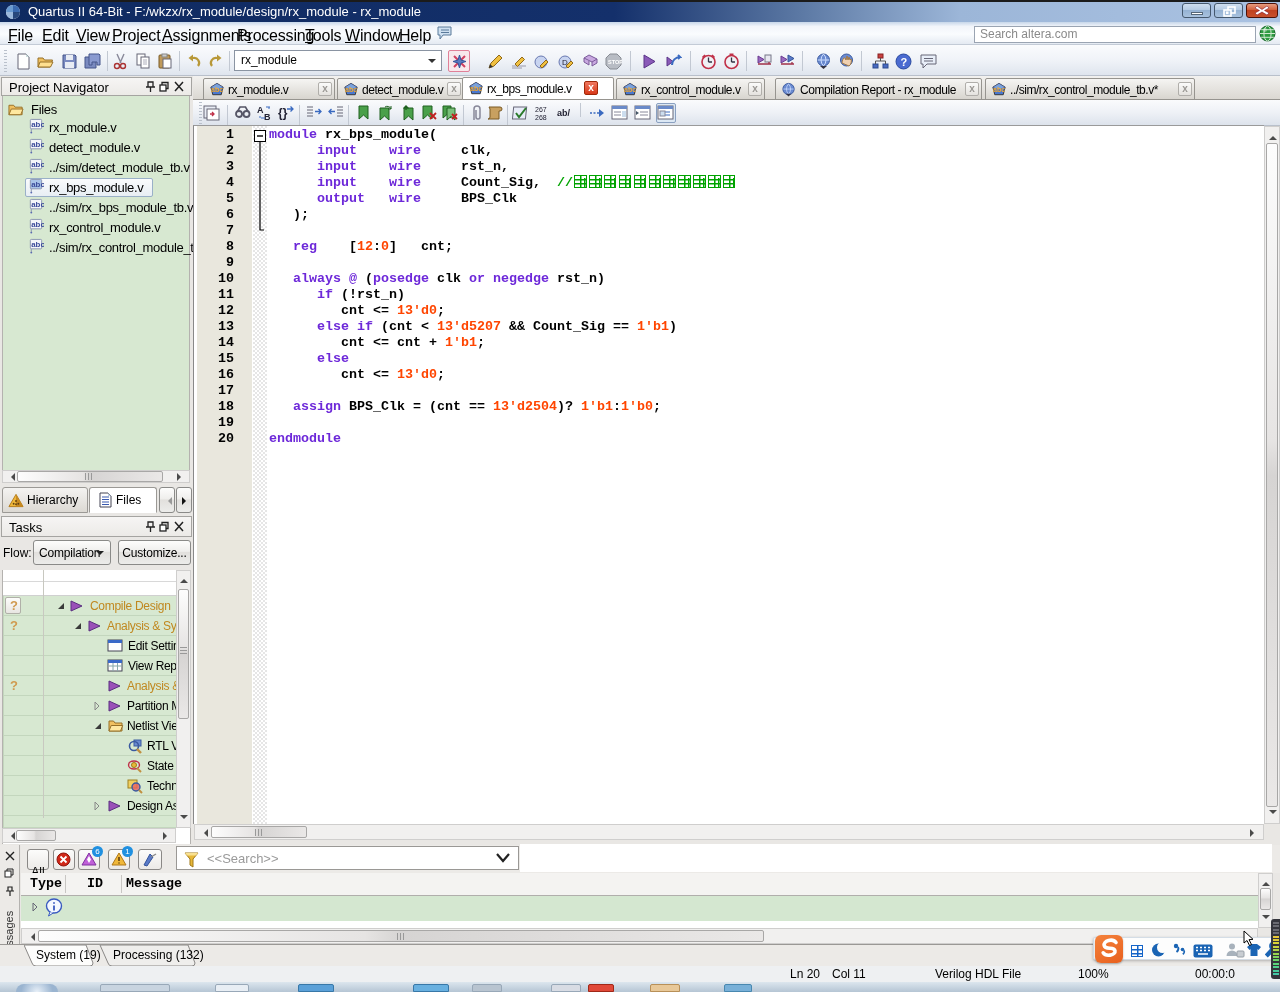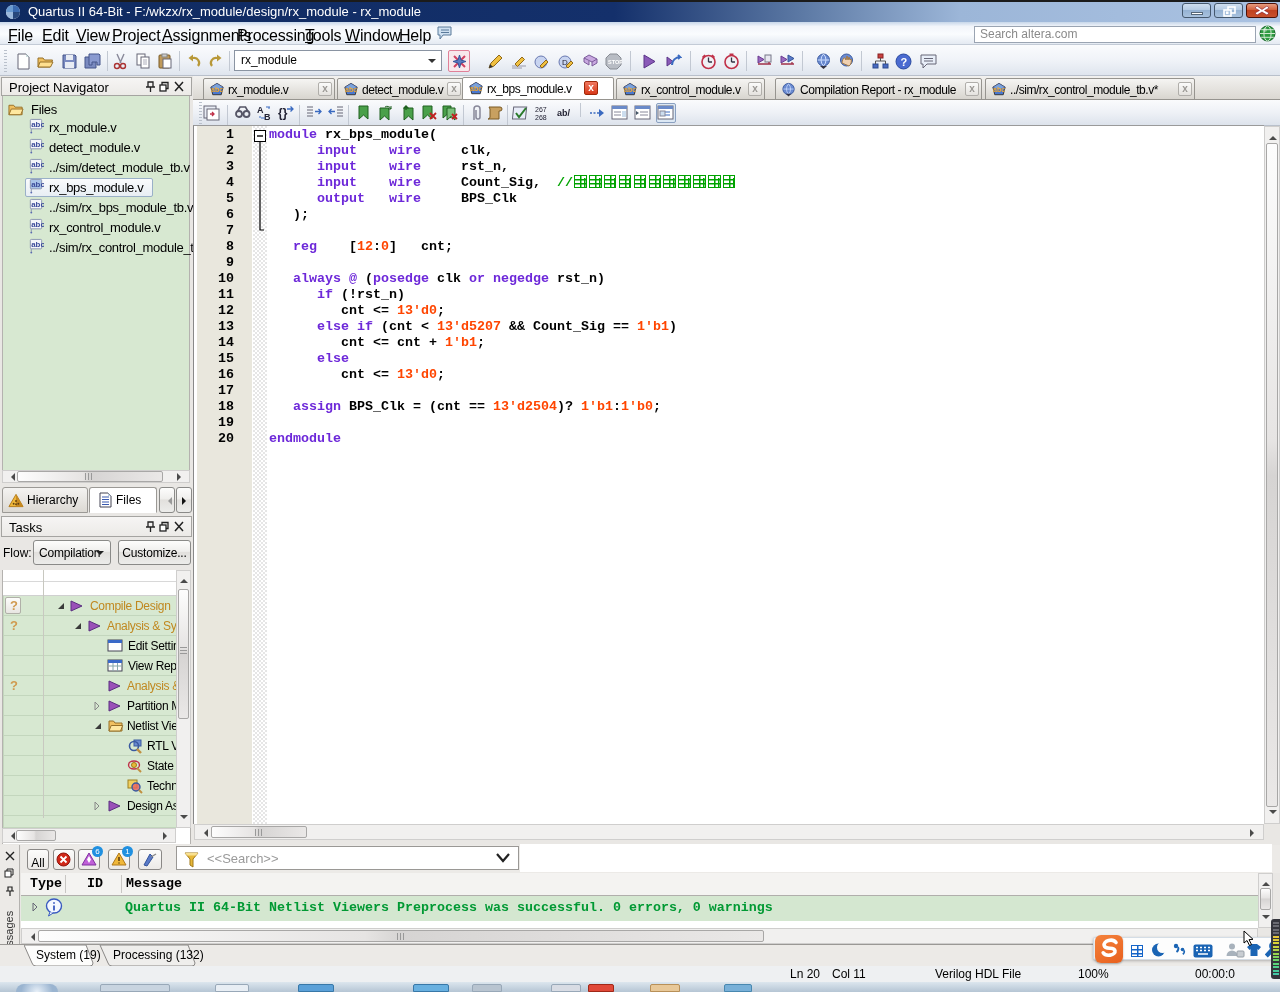--- a/index.html
+++ b/index.html
@@ -692,21 +692,21 @@
       <rect x="1" y="3" width="6" height="6" fill="#fff" stroke="#222"></rect>
       <path d="M3 3 v-2 h6 v6 h-2" stroke="#222" fill="none"></path>
     </svg>
  <svg class="abs" style="left:5px;top:41px" width="10" height="11" viewBox="0 0 10 11">
       <path d="M3 1 h4 v4 h-4 Z M5 5 v5 M1 5 h8" stroke="#222" fill="none" stroke-width="1.2"></path>
     </svg>
 
 </div>
 <div id="msgvtxt" class="abs">Messages</div>
 <div id="msgtools" class="abs">
- <div class="mbtn" style="left:6px;width:22px;text-align:center;font-size:12px;padding-top:6px">All</div>
+ <div class="mbtn" style="left:6px;width:22px;text-align:center;font-size:12px;padding-top:15px">All</div>
  <div class="mbtn" style="left:32px;width:22px">
       <svg style="position:absolute;left:2px;top:2px" width="15" height="15" viewBox="0 0 15 15">
         <circle cx="7.5" cy="7.5" r="6.5" fill="#d02818" stroke="#901008"></circle>
         <path d="M4.5 4.5 l6 6 m0 -6 l-6 6" stroke="#fff" stroke-width="1.8"></path>
       </svg>
     </div>
  <div class="mbtn" style="left:57px;width:22px">
       <svg style="position:absolute;left:2px;top:1px" width="16" height="16" viewBox="0 0 16 16">
         <path d="M8 2 L15 14 H1 Z" fill="#c060d8" stroke="#8030a0"></path>
         <path d="M8 5 l2 3.5 h-4 Z M8 12 l-2 -3.5 h4 Z" fill="#fff"></path>
@@ -745,21 +745,20 @@
 </div>
 <div id="msgrow" class="abs">
  <svg class="abs" style="left:11px;top:6px" width="6" height="10" viewBox="0 0 6 10">
       <path d="M1 1 L5 5 L1 9 Z" fill="none" stroke="#667"></path>
     </svg>
  <svg class="abs" style="left:24px;top:2px" width="18" height="19" viewBox="0 0 18 19">
       <ellipse cx="9" cy="8" rx="7.5" ry="7" fill="#f4f8ff" stroke="#3a5ac0" stroke-width="1.4"></ellipse>
       <path d="M5 14 l-1.5 4 l5 -3.2" fill="#f4f8ff" stroke="#3a5ac0"></path>
       <path d="M9 4.2 v1.6 M9 7.5 v5" stroke="#3a5ac0" stroke-width="1.8"></path>
     </svg>
- <div class="abs mono" style="left:104px;top:4px;color:#009933">Quartus II 64-Bit Netlist Viewers Preprocess was successful. 0 errors, 0 warnings</div>
 </div>
 <div id="msgbot" class="abs"></div>
 <div id="msghscroll" class="abs sb">
     <span class="arrl" style="left:5px;top:4px"></span>
     <span class="arrr" style="right:5px;top:4px"></span>
  <div class="sbthumbv" style="left:16px;top:1px;width:726px;height:12px"></div>
     <div class="hgrip" style="left:375px;top:4px"></div>
   </div>
 <div id="msgvscroll" class="abs sb">
     <span class="arru" style="left:3px;top:4px"></span>

